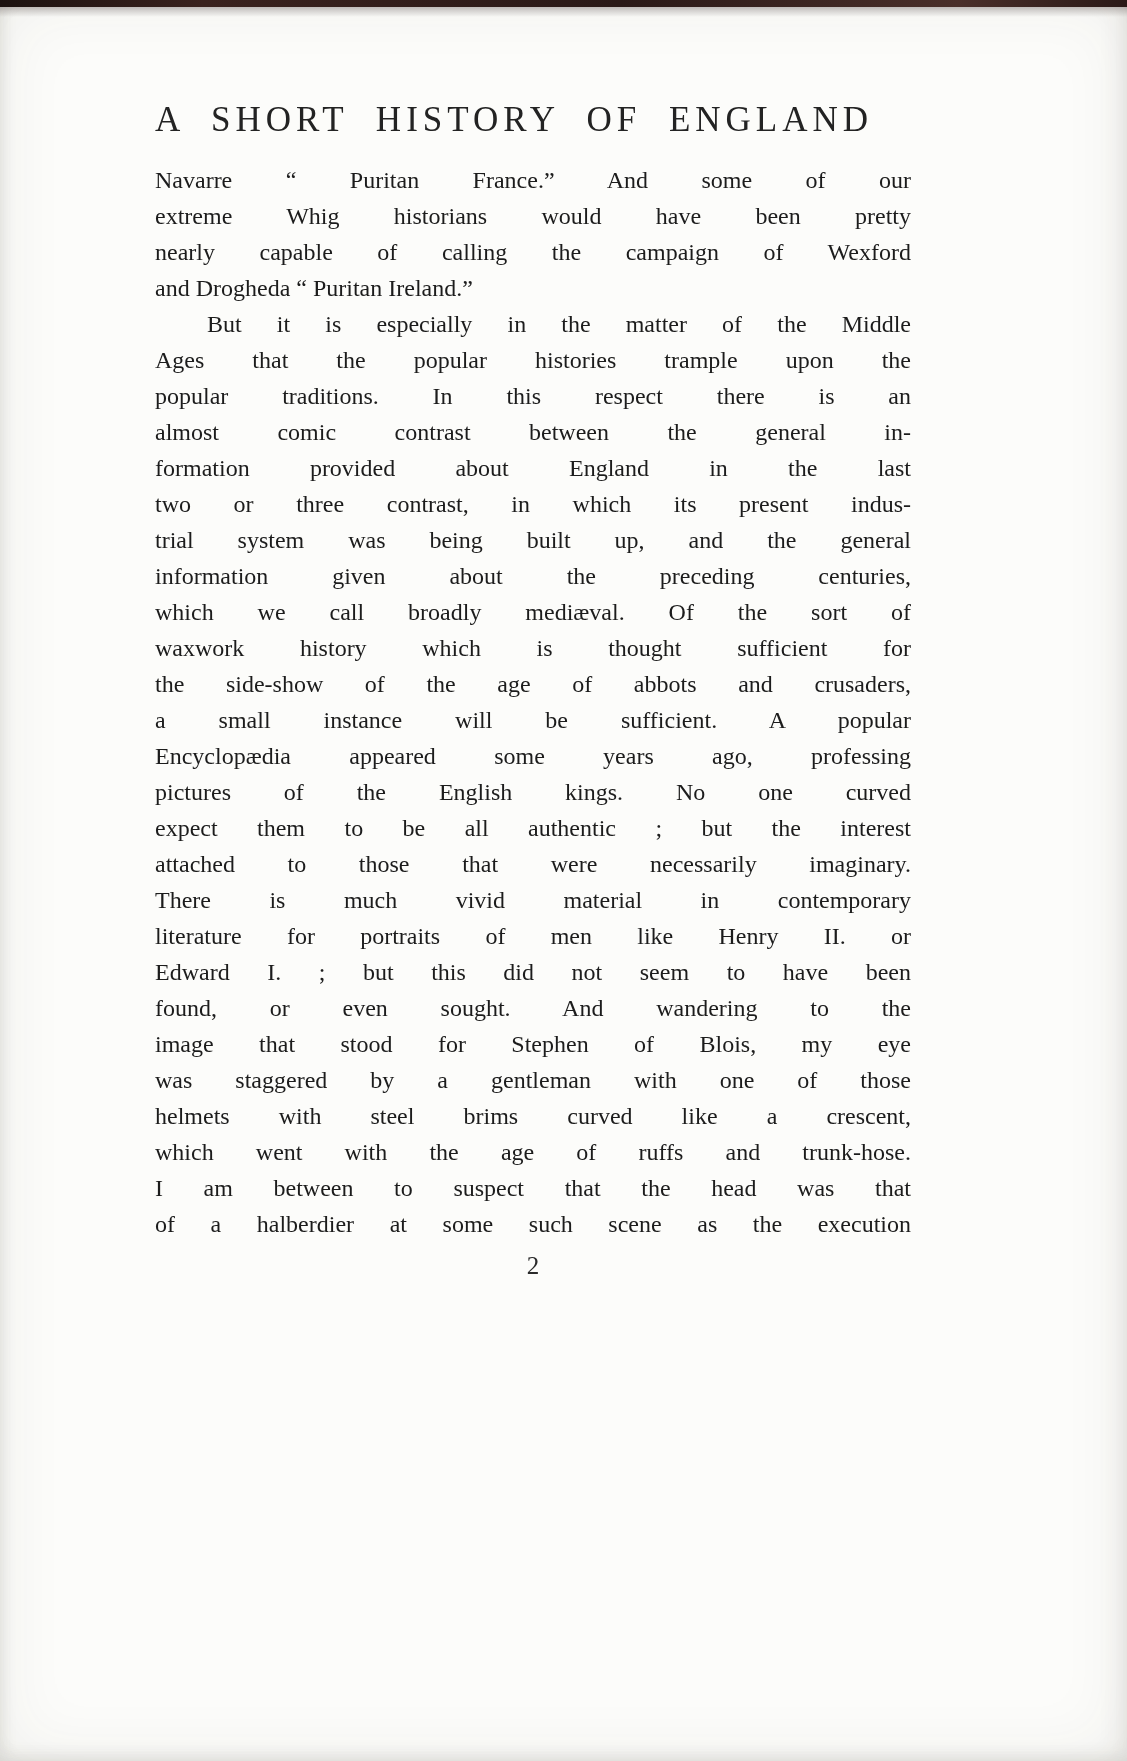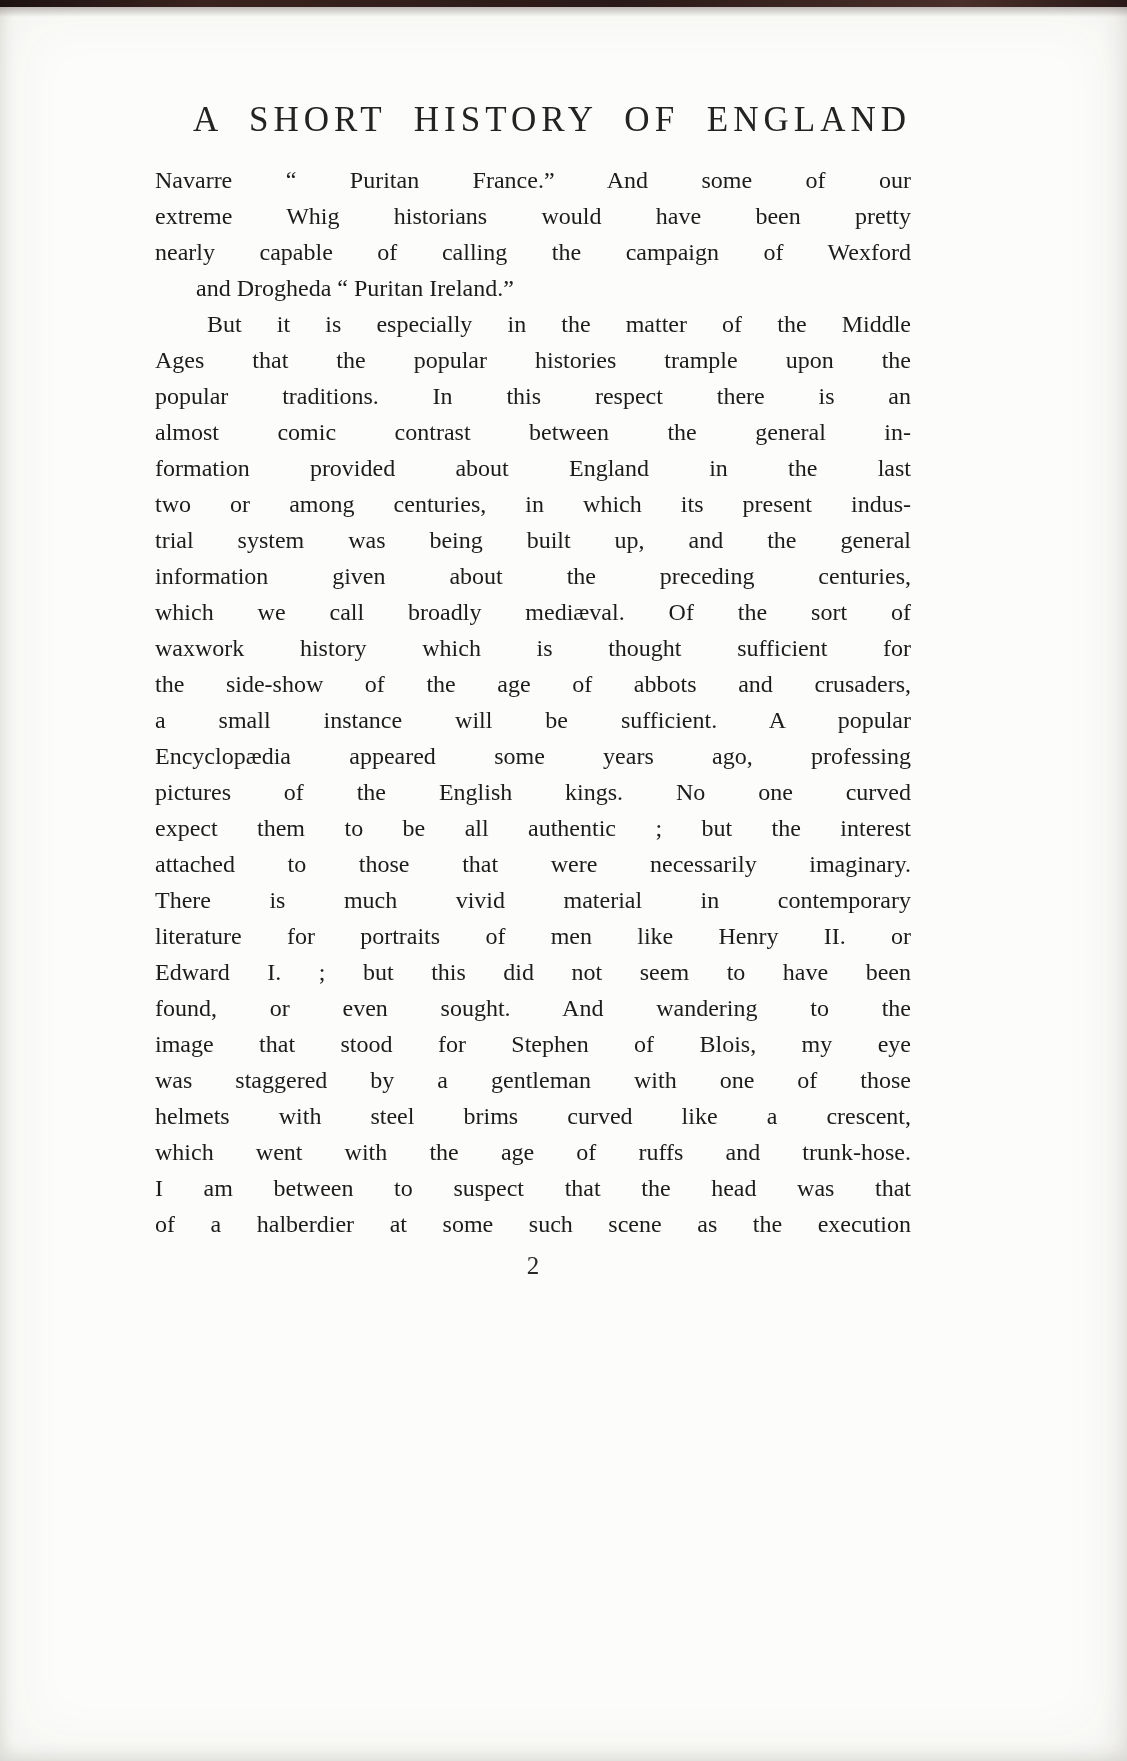--- a/index.html
+++ b/index.html
@@ -41,37 +41,36 @@
     position: absolute;
     left: 155px;
     top: 100px;
     width: 756px;
   }
   .header {
     font-size: 35px;
     font-weight: 400;
     letter-spacing: 5px;
     word-spacing: 14px;
-    text-align: right;
+    text-align: left;
     margin: 0 0 22px 0;
     color: #232323;
     white-space: nowrap;
   }
   .body {
     font-size: 24px;
     line-height: 36px;
     color: #1c1c1c;
   }
   .line {
     text-align: justify;
     text-align-last: justify;
   }
   .line.endline {
     text-align-last: left;
-    margin-left: 41px;
   }
   .line.indent {
     text-indent: 52px;
   }
   .pagenum {
     text-align: center;
     font-size: 25px;
     margin-top: 10px;
     color: #2a2a2a;
   }
@@ -87,21 +86,21 @@
     <div class="body">
         <div class="line">Navarre “ Puritan France.” And some of our</div>
         <div class="line">extreme Whig historians would have been pretty</div>
         <div class="line">nearly capable of calling the campaign of Wexford</div>
         <div class="line endline">and Drogheda “ Puritan Ireland.”</div>
         <div class="line indent">But it is especially in the matter of the Middle</div>
         <div class="line">Ages that the popular histories trample upon the</div>
         <div class="line">popular traditions. In this respect there is an</div>
         <div class="line">almost comic contrast between the general in-</div>
         <div class="line">formation provided about England in the last</div>
-        <div class="line">two or among centuries, in which its present indus-</div>
+        <div class="line">two or three contrast, in which its present indus-</div>
         <div class="line">trial system was being built up, and the general</div>
         <div class="line">information given about the preceding centuries,</div>
         <div class="line">which we call broadly mediæval. Of the sort of</div>
         <div class="line">waxwork history which is thought sufficient for</div>
         <div class="line">the side-show of the age of abbots and crusaders,</div>
         <div class="line">a small instance will be sufficient. A popular</div>
         <div class="line">Encyclopædia appeared some years ago, professing</div>
         <div class="line">pictures of the English kings. No one curved</div>
         <div class="line">expect them to be all authentic ; but the interest</div>
         <div class="line">attached to those that were necessarily imaginary.</div>

